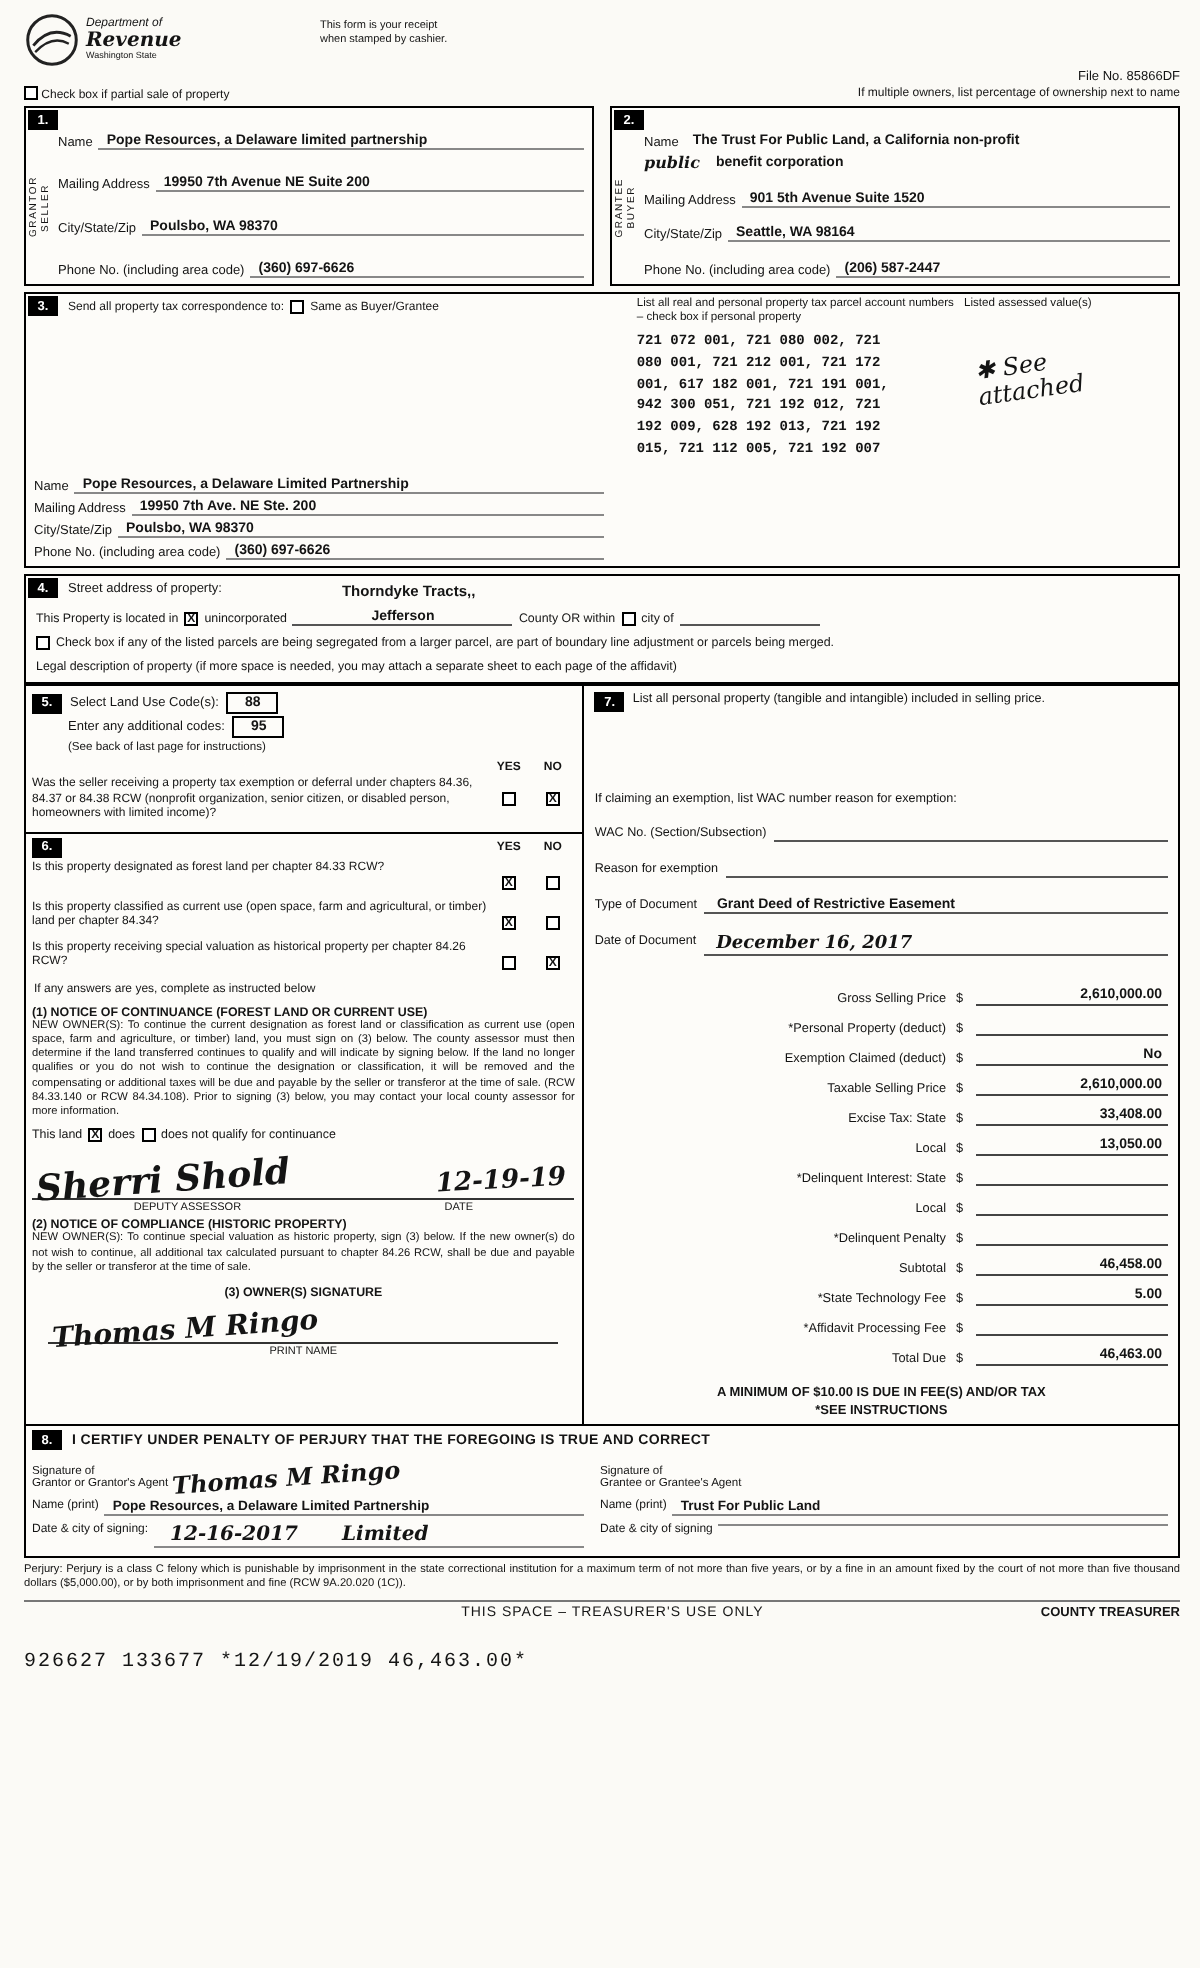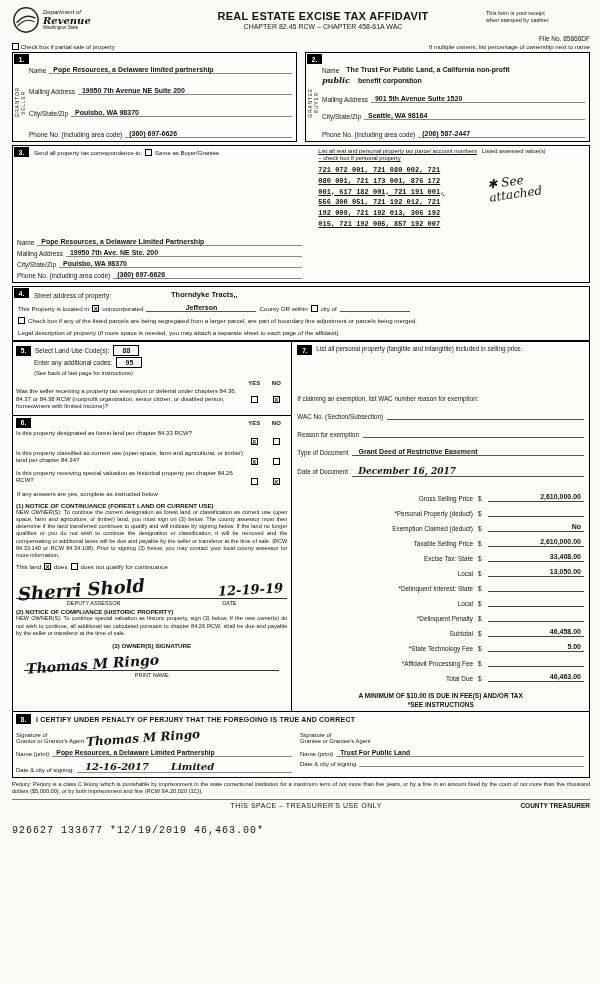--- a/index.html
+++ b/index.html
@@ -39,29 +39,29 @@
   .fvalue.noline{border-bottom:none;}
   .hand{font-family:"DejaVu Serif",serif;font-style:italic;}
   
   .sec3{border:1px solid #000;margin-top:3px;height:138px;position:relative;padding:2px 4px 3px 4px;background:#fdfcf9;}
   .sec3 .num-badge{position:absolute;top:1px;left:1px;}
   .s3-flex{display:flex;height:100%;}
   .s3-left{width:52%;display:flex;flex-direction:column;justify-content:space-between;padding-top:1px;}
   .s3-corr{font-size:6px;margin-left:17px;display:flex;align-items:center;gap:3px;flex-wrap:wrap;}
   .s3-fields{display:flex;flex-direction:column;gap:3px;font-size:6.5px;padding-right:10px;}
   .s3-right{flex:1;display:flex;padding-left:6px;}
-  .parcels{flex:1.55;text-decoration:underline;}
+  .parcels{flex:1.55;}
   .parcel-head{font-size:5.8px;line-height:1.2;}
   .parcel-lines{margin-top:3px;font-family:"Liberation Mono",monospace;font-size:7px;font-weight:bold;line-height:1.55;}
   .assessed{flex:1;padding-left:4px;font-size:5.8px;}
   .see-attached{margin-top:18px;margin-left:6px;transform:rotate(-8deg);font-size:12px;line-height:1.05;}
   
   .sec4{border:1px solid #000;margin-top:3px;position:relative;padding:3px 5px 4px 5px;background:#fdfcf9;}
   .sec4 .num-badge{position:absolute;top:1px;left:1px;}
-  .s4-line1{margin-left:16px;font-size:6.5px;display:flex;align-items:flex-end;}
+  .s4-line1{margin-left:16px;font-size:6.5px;display:flex;align-items:flex-start;}
   .s4-street{font-weight:bold;font-size:7.5px;margin-left:60px;}
   .s4-line{font-size:6.2px;margin-top:5px;display:flex;align-items:center;gap:3px;flex-wrap:wrap;}
   .county-val{display:inline-block;width:110px;border-bottom:1px solid #555;text-align:center;font-weight:bold;font-size:7px;}
   .blank-underline{display:inline-block;width:70px;border-bottom:1px solid #555;height:8px;}
   .exhibit{font-size:8px;font-weight:bold;margin:5px 0 4px 0;}
   
   .main{border:1px solid #000;display:flex;background:#fdfcf9;}
   .col-left{width:48.5%;border-right:1px solid #000;display:flex;flex-direction:column;}
   .col-right{flex:1;padding:3px 5px;display:flex;flex-direction:column;}
   .sec5{border-bottom:1px solid #000;padding:2px 4px 4px 3px;}
@@ -86,40 +86,40 @@
   .sig-labels{display:flex;justify-content:space-around;font-size:5.5px;margin-top:1px;}
   .owners-sig-label{text-align:center;font-size:6.2px;font-weight:bold;margin-top:5px;}
   .owner-sig-row{position:relative;height:22px;border-bottom:1px solid #333;margin:0 8px;}
   .owner-sig-row .sig-script{font-size:14px;}
   .print-name-label{text-align:center;font-size:5.5px;margin-top:1px;}
   .owner-print-row{position:relative;height:15px;border-bottom:1px solid #333;margin:0 8px;}
   .owner-print{position:absolute;left:0;bottom:-1px;font-size:11px;transform:rotate(-1deg);white-space:nowrap;}
   
   .s7-head{display:flex;gap:4px;font-size:6.3px;align-items:flex-start;}
   .s7-gap1{height:40px;}
-  .s7-line{display:flex;align-items:center;font-size:6.3px;margin-top:10px;}
+  .s7-line{display:flex;align-items:flex-start;font-size:6.3px;margin-top:10px;}
   .s7-line .fill{flex:1;border-bottom:1px solid #555;margin-left:4px;min-height:8px;font-weight:bold;font-size:7px;padding-left:6px;}
   .s7-line .fill.hand{font-weight:bold;font-size:9px;}
   .money{margin-top:10px;}
   .money-row{display:flex;align-items:flex-end;justify-content:flex-end;font-size:6.4px;height:15px;}
   .m-label{text-align:right;margin-right:5px;white-space:nowrap;}
   .m-dollar{width:10px;text-align:left;}
   .m-value{width:96px;border-bottom:1px solid #444;text-align:right;font-weight:bold;font-size:7px;padding-right:3px;min-height:9px;}
   .min-note{font-size:6.5px;font-weight:bold;text-align:center;margin-top:10px;}
   .see-instr{font-size:6.5px;font-weight:bold;text-align:center;margin-top:2px;}
   
   .sec8{border:1px solid #000;border-top:none;padding:2px 5px 4px 3px;background:#fdfcf9;}
   .s8-head{display:flex;gap:5px;align-items:center;}
   .s8-certify{font-size:7px;font-weight:bold;letter-spacing:.2px;}
   .s8-cols{display:flex;margin-top:3px;}
   .s8-col{width:50%;padding-right:8px;display:flex;flex-direction:column;gap:4px;}
   .s8-sigline{position:relative;height:18px;display:flex;align-items:flex-end;}
   .s8-siglabel{font-size:5.8px;line-height:1.15;width:78px;}
   .s8-script{font-size:12px;font-weight:bold;transform:rotate(-4deg);white-space:nowrap;position:absolute;left:70px;bottom:0;}
-  .s8-row{display:flex;align-items:flex-end;font-size:6px;}
+  .s8-row{display:flex;align-items:flex-start;font-size:6px;}
   .s8-row .fvalue{font-size:6.8px;}
   .s8-dateval{border-bottom:1px solid #888;flex:1;display:flex;gap:22px;padding-left:8px;font-size:10px;font-weight:bold;}
   
   .perjury{font-size:5.6px;text-align:justify;line-height:1.3;margin-top:3px;}
   .treasurer-row{display:flex;align-items:center;margin-top:3px;border-top:1px solid #777;padding-top:2px;}
   .treasurer-center{flex:1;text-align:center;font-size:7px;letter-spacing:.5px;}
   .county-treasurer{font-size:6.5px;font-weight:bold;}
   .stamp{margin-top:16px;font-family:"Liberation Mono",monospace;font-size:10px;letter-spacing:1px;}
 </style>
 </head>
@@ -134,24 +134,20 @@
           <circle cx="15" cy="15" r="13" fill="none" stroke="#222" stroke-width="1.6"></circle>
           <path d="M5 18 Q14 7 25 13" fill="none" stroke="#222" stroke-width="1.5"></path>
           <path d="M6 21.5 Q15 12 24 17" fill="none" stroke="#222" stroke-width="1.2"></path>
         </svg>
         <div class="logo-text">
           <div class="logo-dept">Department of</div>
           <div class="logo-rev">Revenue</div>
           <div class="logo-sub">Washington State</div>
         </div>
       </div>
-      <div class="title-block">
-        <div class="form-title">REAL ESTATE EXCISE TAX AFFIDAVIT</div>
-        <div class="form-chapter">CHAPTER 82.45 RCW – CHAPTER 458-61A WAC</div>
-      </div>
       <div class="receipt-note">
         <div>This form is your receipt</div>
         <div>when stamped by cashier.</div>
       </div>
     </div>
     <div class="file-no">File No. 85866DF</div>
     <div class="subhead-row">
       <span>
         <span class="cb"></span>
         <span>Check box if partial sale of property</span>
@@ -246,25 +242,25 @@
             <span class="fvalue">(360) 697-6626</span>
           </div>
         </div>
       </div>
       <div class="s3-right">
         <div class="parcels">
           <div class="parcel-head">List all real and personal property tax parcel account numbers – check box if personal property</div>
           <div class="parcel-lines">
 
           <div class="parcel-line">721 072 001, 721 080 002, 721</div>
-              <div class="parcel-line">080 001, 721 173 001, 876 172</div>
+              <div class="parcel-line">080 001, 721 212 001, 721 172</div>
               <div class="parcel-line">001, 617 182 001, 721 191 001,</div>
-              <div class="parcel-line">556 300 051, 721 192 012, 721</div>
-              <div class="parcel-line">192 009, 721 192 013, 306 192</div>
-              <div class="parcel-line">015, 721 192 005, 857 192 007</div>
+              <div class="parcel-line">942 300 051, 721 192 012, 721</div>
+              <div class="parcel-line">192 009, 628 192 013, 721 192</div>
+              <div class="parcel-line">015, 721 112 005, 721 192 007</div>
             </div>
         </div>
         <div class="assessed">
           <div>Listed assessed value(s)</div>
           <div class="hand see-attached">
             <div>✱ See</div>
             <div>attached</div>
           </div>
         </div>
       </div>

